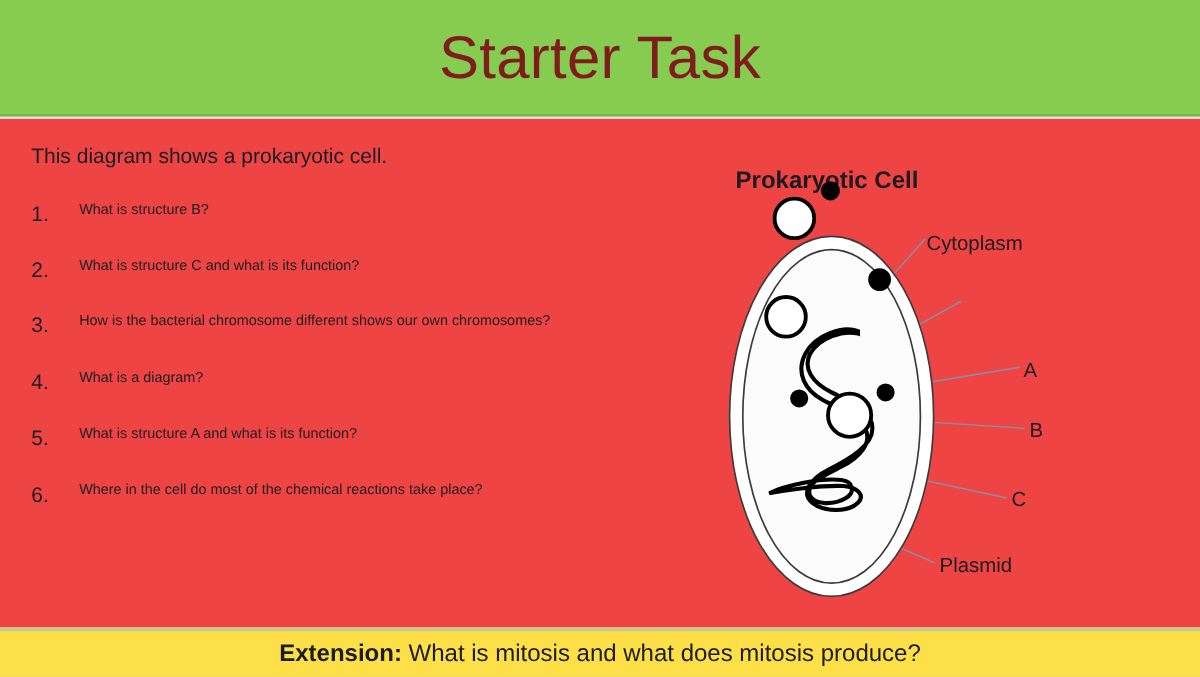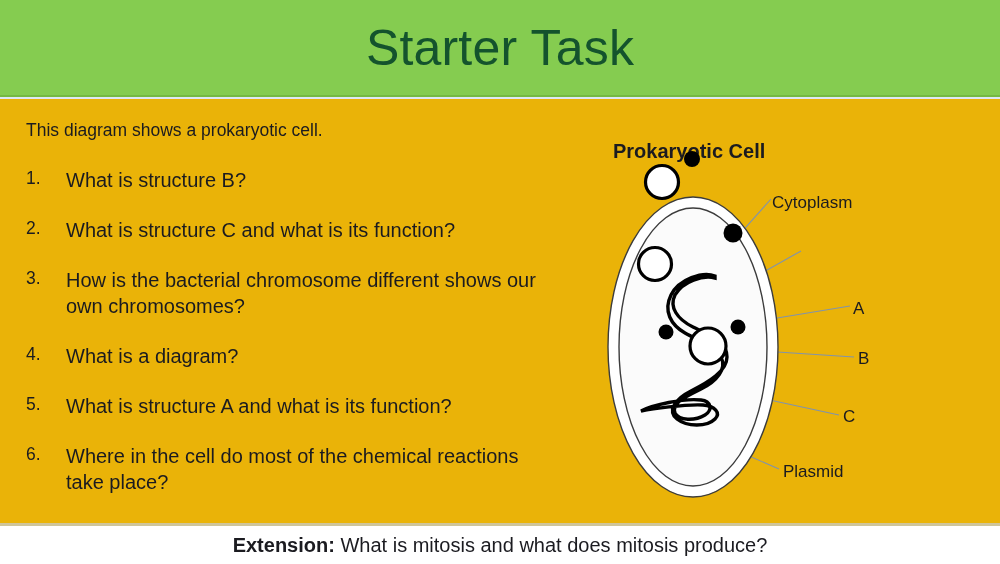--- a/index.html
+++ b/index.html
@@ -24,32 +24,32 @@
     background: #85cc50;
     border-bottom: 2px solid #74b943;
     box-sizing: border-box;
     display: flex;
     align-items: center;
     justify-content: center;
   }
   #title-text {
     font-size: 50px;
     font-weight: 400;
-    color: #14532d;
+    color: #7f1d1d;
     letter-spacing: 0.2px;
     line-height: 1;
   }
 
   
   #slide-body {
     position: absolute;
     left: 0; top: 99px;
     width: 1000px;
     height: 424px;
-    background: #eab308;
+    background: #ef4444;
   }
 
   
   #question-panel {
     position: absolute;
     left: 26px;
     top: 21px;
     width: 545px;
   }
   #intro-line {
@@ -64,21 +64,21 @@
     margin-bottom: 24px;
   }
   .question-number {
     width: 40px;
     flex: 0 0 40px;
     font-size: 17.5px;
     color: #1b1b20;
     line-height: 1.3;
   }
   .question-text {
-    font-size: 20px;
+    font-size: 12px;
     color: #1b1b20;
     line-height: 1.3;
     max-width: 470px;
   }
 
   
   #diagram-panel {
     position: absolute;
     left: 575px;
     top: 0;
@@ -111,21 +111,21 @@
   #label-b { left: 283px; top: 251px; }
   #label-c { left: 268px; top: 309px; }
   #label-plasmid { left: 208px; top: 364px; }
 
   
   #extension-banner {
     position: absolute;
     left: 0; top: 523px;
     width: 1000px;
     height: 41px;
-    background: #ffffff;
+    background: #fde047;
     border-top: 3px solid #cfc59a;
     box-sizing: border-box;
     display: flex;
     align-items: center;
     justify-content: center;
   }
   #extension-text {
     font-size: 20px;
     color: #1b1b20;
     line-height: 1;

